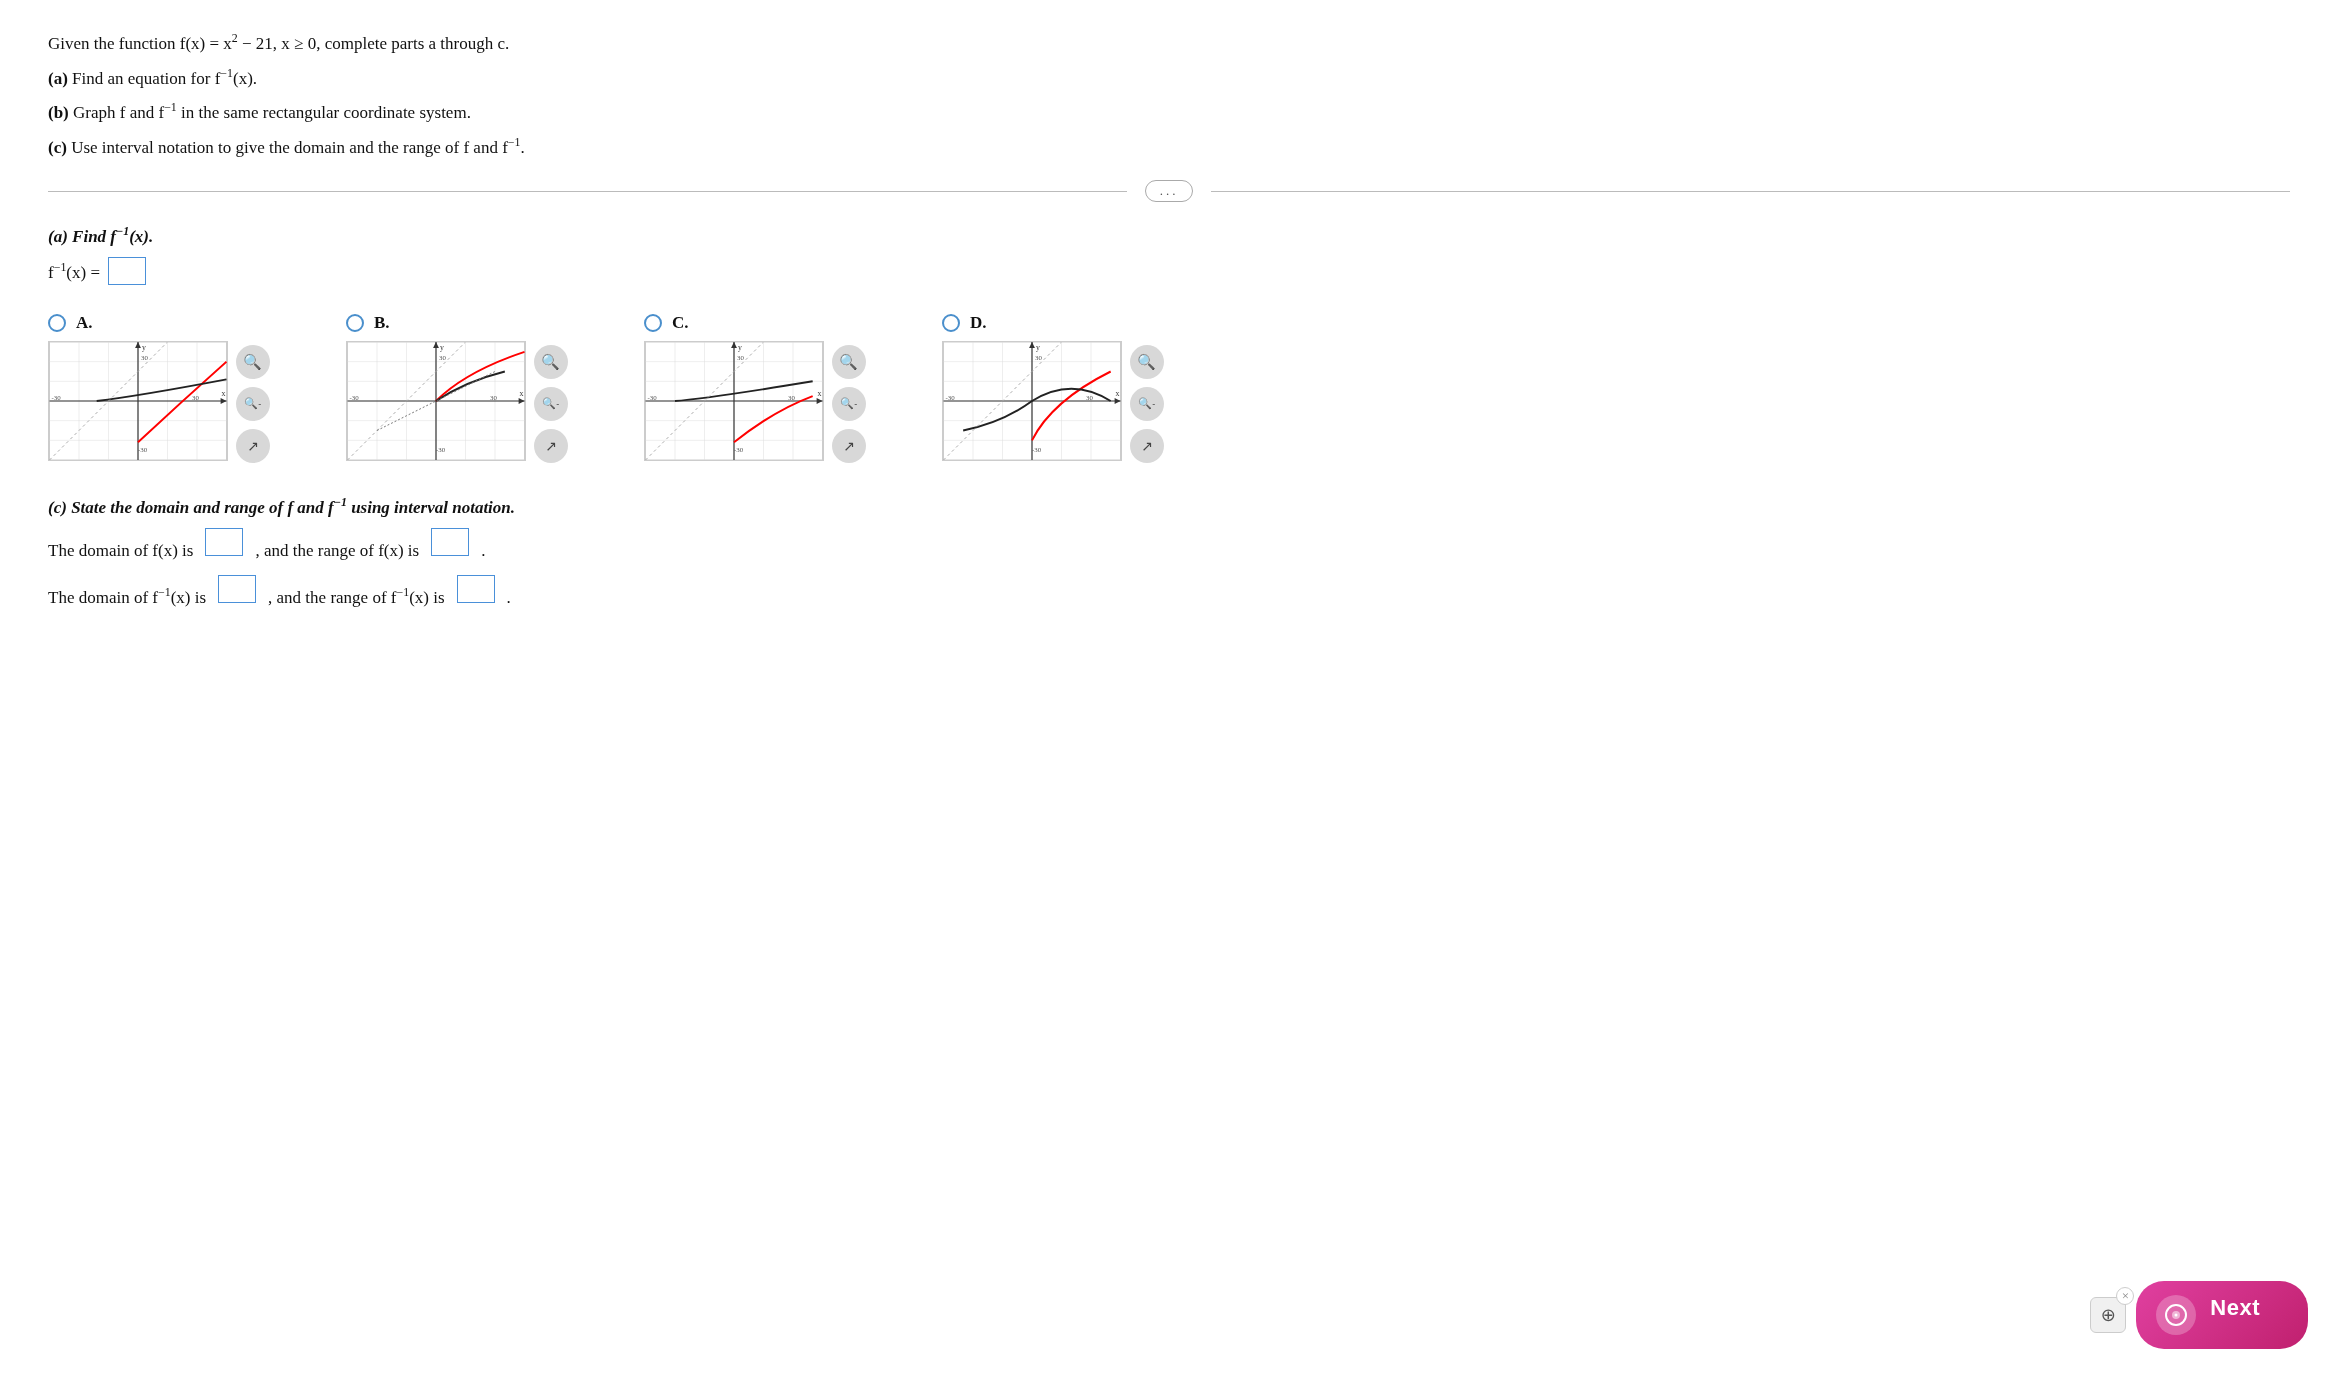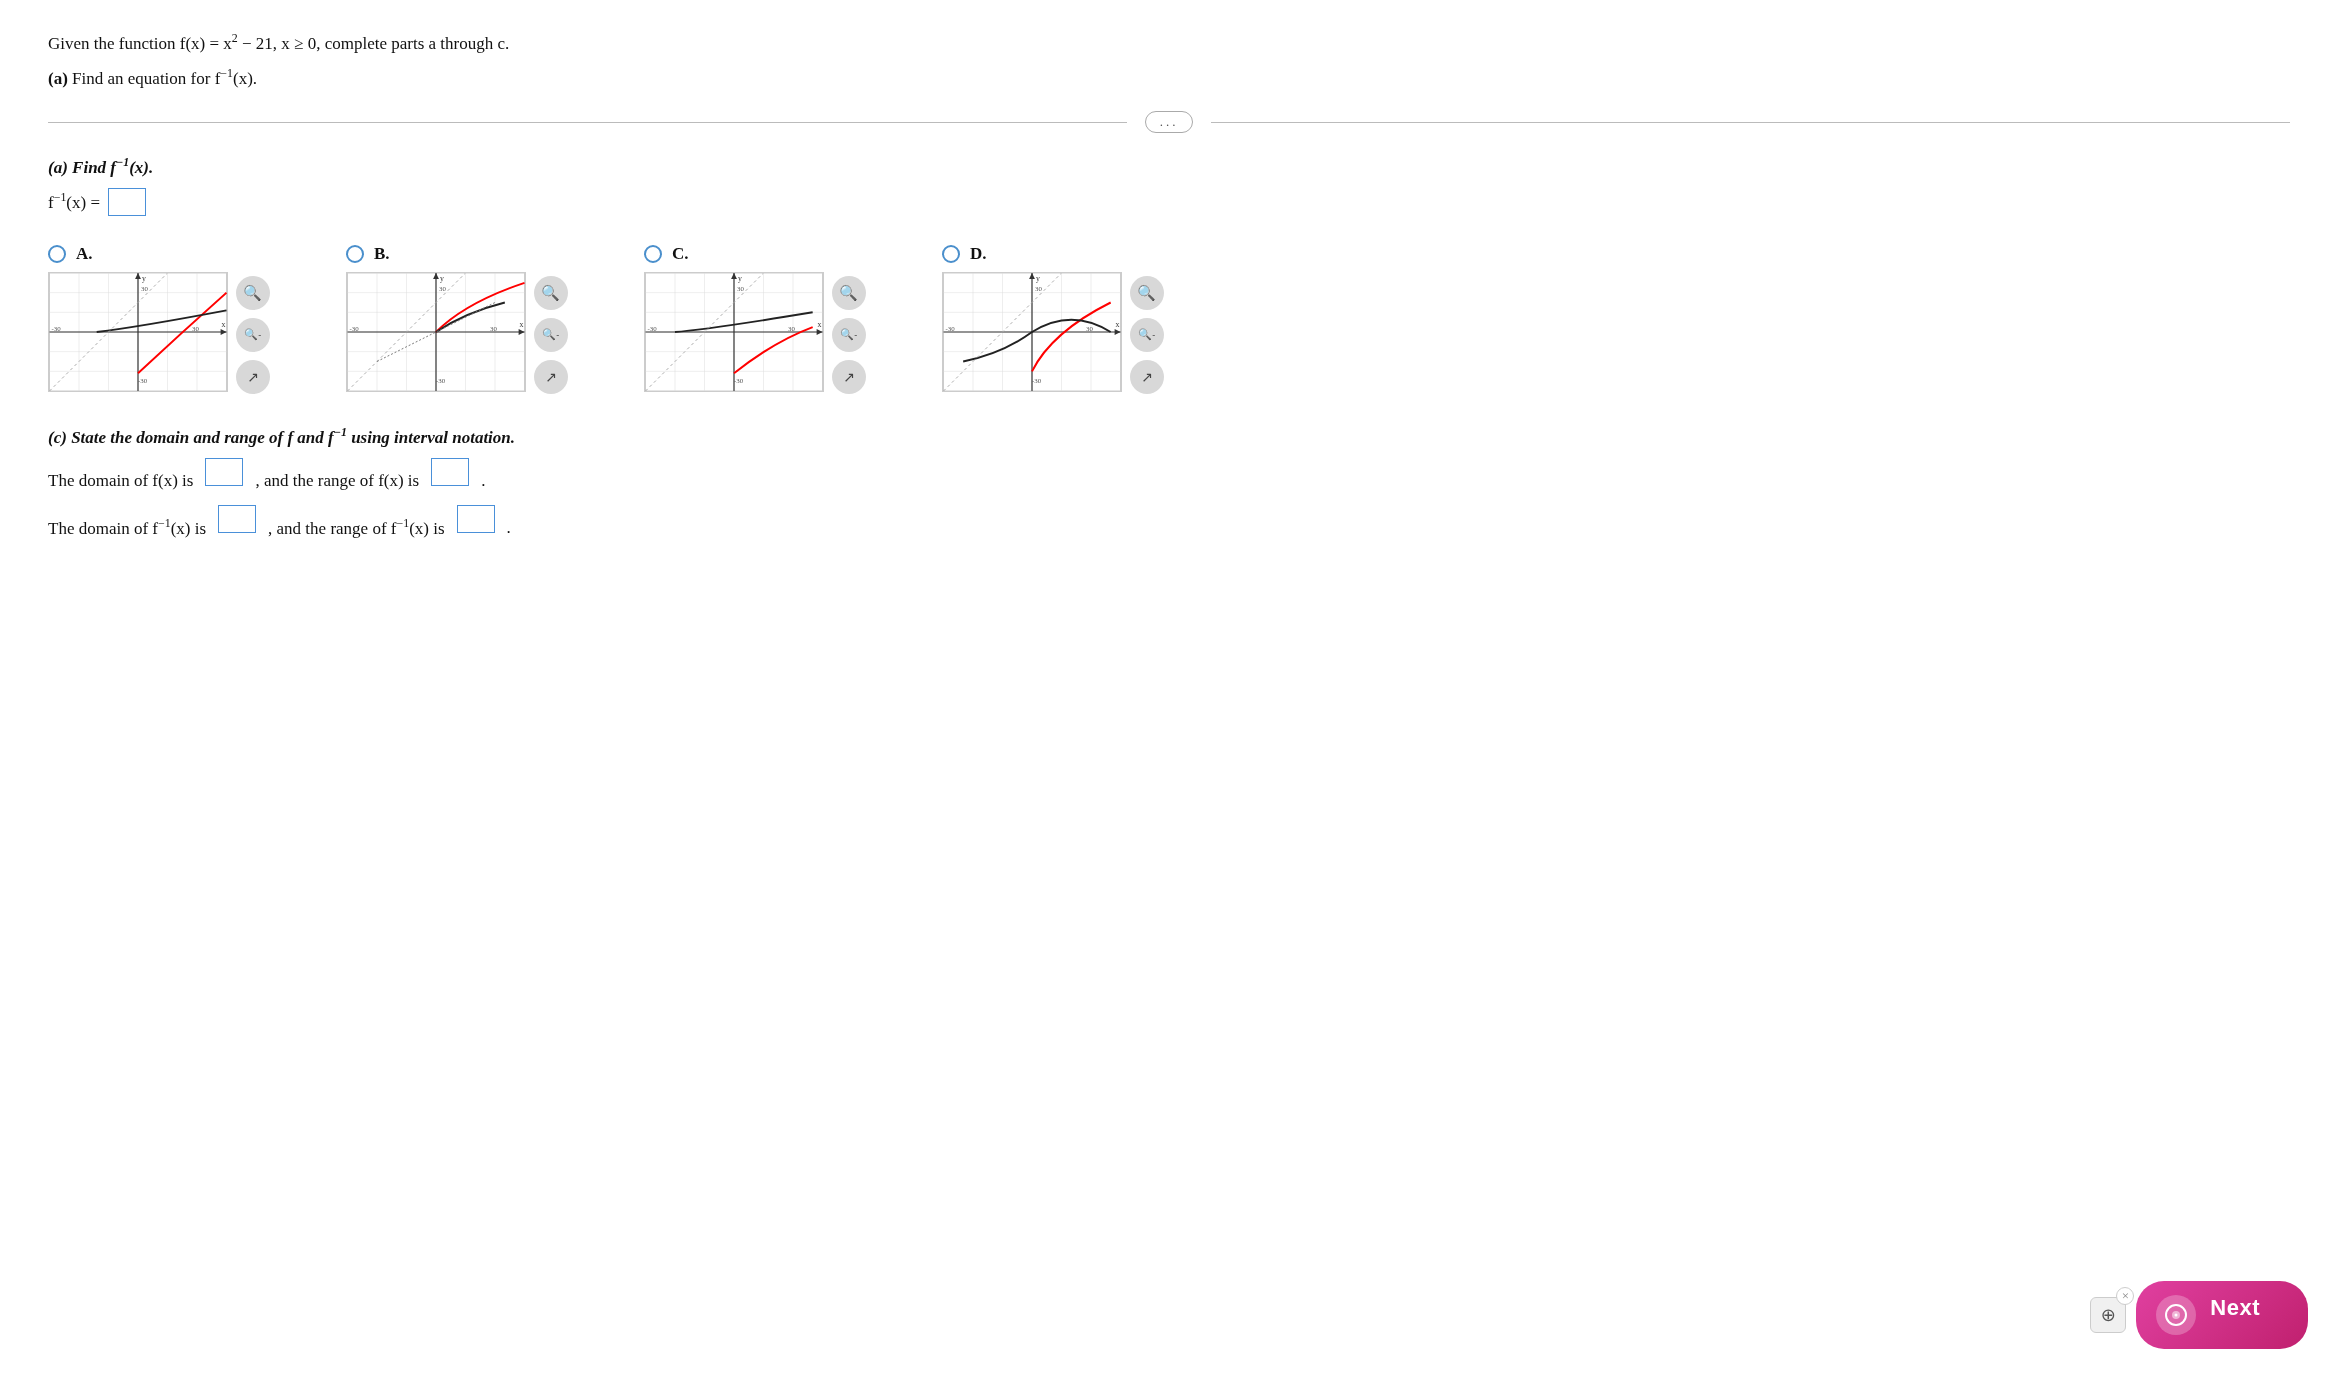--- a/index.html
+++ b/index.html
@@ -227,20 +227,26 @@
 <body>
 
 <div class="main-content">
 
   <div class="problem-statement">
     <p>
       Given the function f(x) = x<sup>2</sup> − 21, x ≥ 0, complete parts a through c.
     </p>
     <p>
       <span class="bold">(a)</span> Find an equation for f<sup>−1</sup>(x).
+    </p>
+    <p>
+      <span class="bold">(b)</span> Graph f and f<sup>−1</sup> in the same rectangular coordinate system.
+    </p>
+    <p>
+      <span class="bold">(c)</span> Use interval notation to give the domain and the range of f and f<sup>−1</sup>.
     </p>
   </div>
 
   <div class="divider-row">
     <div class="divider-line"></div>
     <div class="divider-dots">...</div>
     <div class="divider-line"></div>
   </div>
 
   <div class="section">

